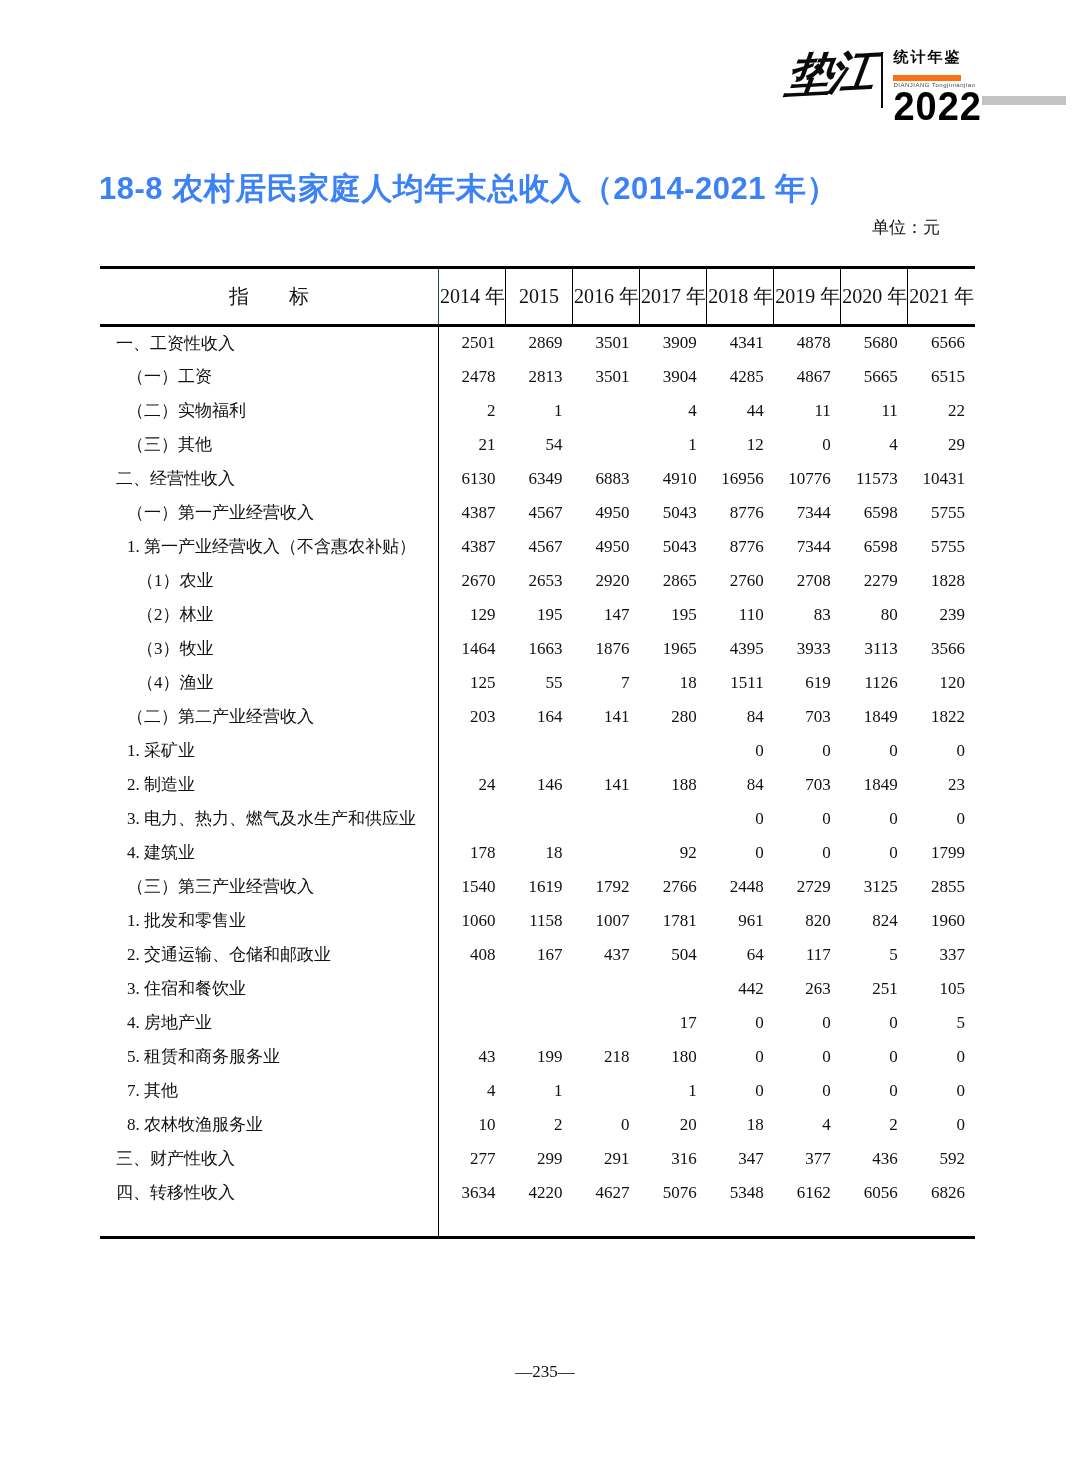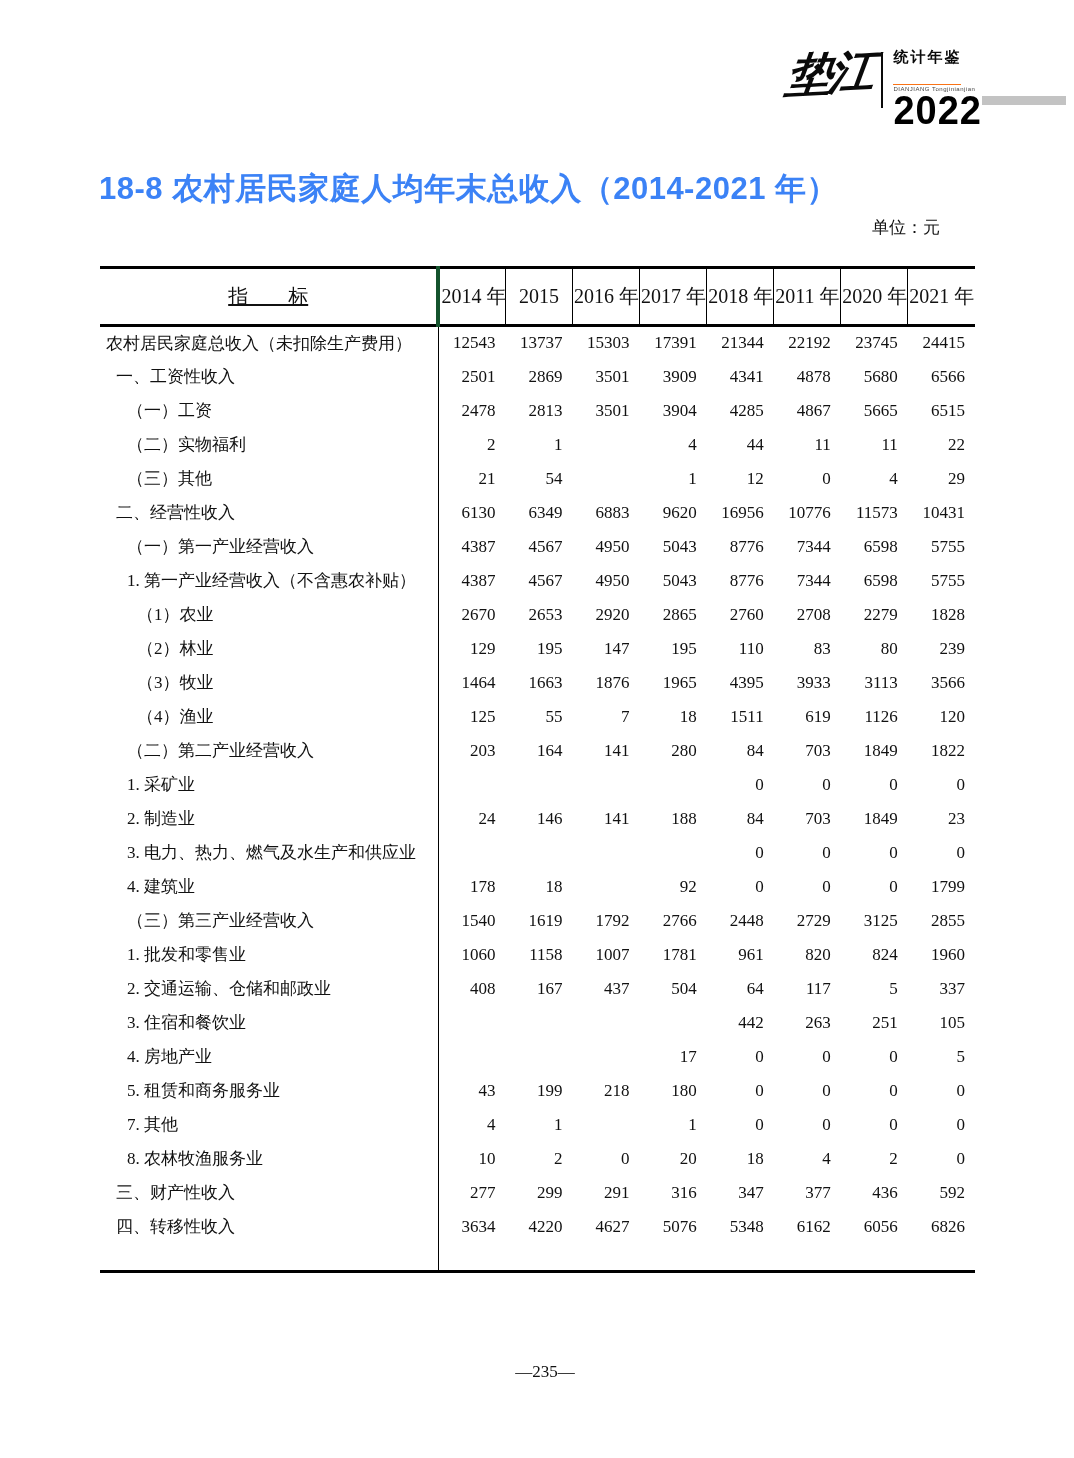--- a/index.html
+++ b/index.html
@@ -34,22 +34,22 @@
     letter-spacing: -4px;
     color: #0a0a0a;
   }
   .logo-divider { width: 2px; height: 56px; background: #0a0a0a; margin-top: 4px; }
   .logo-right { display: flex; flex-direction: column; align-items: flex-start; }
   .logo-yearbook {
     font-family: "Liberation Sans", "DejaVu Sans", sans-serif;
     font-size: 15px;
     font-weight: 700;
     letter-spacing: 2px;
-    border-bottom: 1px solid #f97316;
-    padding-bottom: 17px;
+    border-bottom: 6px solid #f97316;
+    padding-bottom: 8px;
     color: #0a0a0a;
   }
   .logo-romanized {
     font-family: "Liberation Sans", "DejaVu Sans", sans-serif;
     font-size: 6px;
     letter-spacing: 0.5px;
     color: #444;
     margin: 1px 0 0 0;
   }
   .logo-year {
@@ -104,21 +104,21 @@
   .main-table thead th {
     border-bottom: 3px solid #000;
     font-weight: normal;
     font-size: 20px;
     height: 58px;
     vertical-align: middle;
     text-align: center;
     padding: 0 1px;
     white-space: nowrap;
   }
-  .col-indicator { width: 338px; border-right: 4px solid #14532d; text-decoration: underline; }
+  .col-indicator { width: 338px; border-right: 1px solid #14532d; }
   .col-year { width: 67px; border-left: 1px solid #000; }
   .main-table tbody tr { height: 34px; }
   .cell-indicator {
     border-right: 1px solid #000;
     font-size: 17px;
     text-align: left;
     white-space: nowrap;
     overflow: hidden;
   }
   .cell-value {
@@ -167,37 +167,26 @@
 
   <table class="main-table">
     <thead>
       <tr id="header-row">
           <th class="col-indicator">指　　标</th>
           <th class="col-year">2014 年</th>
           <th class="col-year">2015</th>
           <th class="col-year">2016 年</th>
           <th class="col-year">2017 年</th>
           <th class="col-year">2018 年</th>
-          <th class="col-year">2011 年</th>
+          <th class="col-year">2019 年</th>
           <th class="col-year">2020 年</th>
           <th class="col-year">2021 年</th>
         </tr>
     </thead>
     <tbody id="table-body">
-        <tr>
-          <td class="cell-indicator indent-0">农村居民家庭总收入（未扣除生产费用）</td>
-          <td class="cell-value">12543</td>
-          <td class="cell-value">13737</td>
-          <td class="cell-value">15303</td>
-          <td class="cell-value">17391</td>
-          <td class="cell-value">21344</td>
-          <td class="cell-value">22192</td>
-          <td class="cell-value">23745</td>
-          <td class="cell-value">24415</td>
-        </tr>
         <tr>
           <td class="cell-indicator indent-1">一、工资性收入</td>
           <td class="cell-value">2501</td>
           <td class="cell-value">2869</td>
           <td class="cell-value">3501</td>
           <td class="cell-value">3909</td>
           <td class="cell-value">4341</td>
           <td class="cell-value">4878</td>
           <td class="cell-value">5680</td>
           <td class="cell-value">6566</td>
@@ -233,21 +222,21 @@
           <td class="cell-value">12</td>
           <td class="cell-value">0</td>
           <td class="cell-value">4</td>
           <td class="cell-value">29</td>
         </tr>
         <tr>
           <td class="cell-indicator indent-1">二、经营性收入</td>
           <td class="cell-value">6130</td>
           <td class="cell-value">6349</td>
           <td class="cell-value">6883</td>
-          <td class="cell-value">9620</td>
+          <td class="cell-value">4910</td>
           <td class="cell-value">16956</td>
           <td class="cell-value">10776</td>
           <td class="cell-value">11573</td>
           <td class="cell-value">10431</td>
         </tr>
         <tr>
           <td class="cell-indicator indent-2">（一）第一产业经营收入</td>
           <td class="cell-value">4387</td>
           <td class="cell-value">4567</td>
           <td class="cell-value">4950</td>

